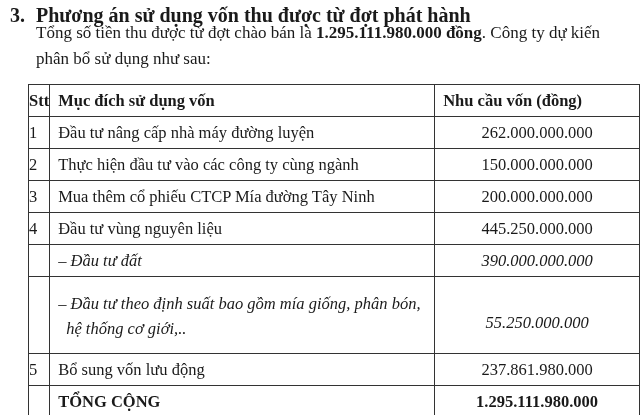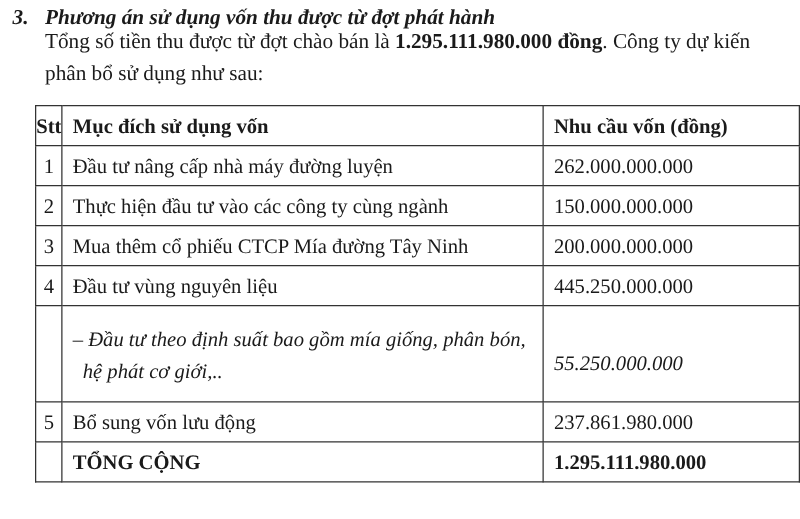--- a/index.html
+++ b/index.html
@@ -2,40 +2,40 @@
 <html><head>
 <meta charset="utf-8">
 <style>
   html, body { margin: 0; padding: 0; }
   body {
     width: 640px; height: 415px; background: #ffffff; overflow: hidden;
     font-family: "Liberation Serif", serif; color: #1a1a1a; position: relative;
   }
   .heading {
     position: absolute; left: 10px; top: 4px;
-    font-weight: bold; font-style: italic; font-size: 17px;
+    font-weight: bold; font-size: 20px;
   }
   .heading .num { display: inline-block; width: 26px; }
   .intro {
     position: absolute; left: 36px; top: 20px; width: 600px;
     font-size: 17px; line-height: 26px;
   }
   .intro b { font-weight: bold; }
   table {
     position: absolute; left: 28px; top: 84px; width: 612px;
     border-collapse: collapse; font-size: 16.5px;
   }
   td, th {
     border: 1.3px solid #333; padding: 0 8px; vertical-align: middle;
   }
   th { font-weight: bold; height: 31px; text-align: left; }
   td { height: 31px; }
-  .c-stt { width: 20px; text-align: center; padding: 0; }
+  .c-stt { width: 20px; text-align: left; padding: 0; }
   .c-purpose { width: 368px; padding-left: 8px; }
-  .c-amt { text-align: left; padding-right: 8px; }
+  .c-amt { text-align: center; padding-right: 8px; }
   .sub td.c-purpose, .sub td.c-amt { font-style: italic; }
   .tall td { height: 56px; }
   .tall .c-purpose { line-height: 25px; padding-top: 2px; }
   .tall .c-amt { vertical-align: bottom; padding-bottom: 20px; }
   .total td.c-purpose, .total td.c-amt { font-weight: bold; }
 </style>
 </head>
 <body>
 
 <div class="heading">
@@ -68,25 +68,30 @@
     <tr>
       <td class="c-stt">3</td>
       <td class="c-purpose">Mua thêm cổ phiếu CTCP Mía đường Tây Ninh</td>
       <td class="c-amt">200.000.000.000</td>
     </tr>
     <tr>
       <td class="c-stt">4</td>
       <td class="c-purpose">Đầu tư vùng nguyên liệu</td>
       <td class="c-amt">445.250.000.000</td>
     </tr>
+    <tr class="sub">
+      <td class="c-stt"></td>
+      <td class="c-purpose">– Đầu tư đất</td>
+      <td class="c-amt">390.000.000.000</td>
+    </tr>
     <tr class="sub tall">
       <td class="c-stt"></td>
       <td class="c-purpose">
         <div>– Đầu tư theo định suất bao gồm mía giống, phân bón,</div>
-        <div style="padding-left:8px">hệ phát cơ giới,..</div>
+        <div style="padding-left:8px">hệ thống cơ giới,..</div>
       </td>
       <td class="c-amt">55.250.000.000</td>
     </tr>
     <tr>
       <td class="c-stt">5</td>
       <td class="c-purpose">Bổ sung vốn lưu động</td>
       <td class="c-amt">237.861.980.000</td>
     </tr>
     <tr class="total">
       <td class="c-stt"></td>

